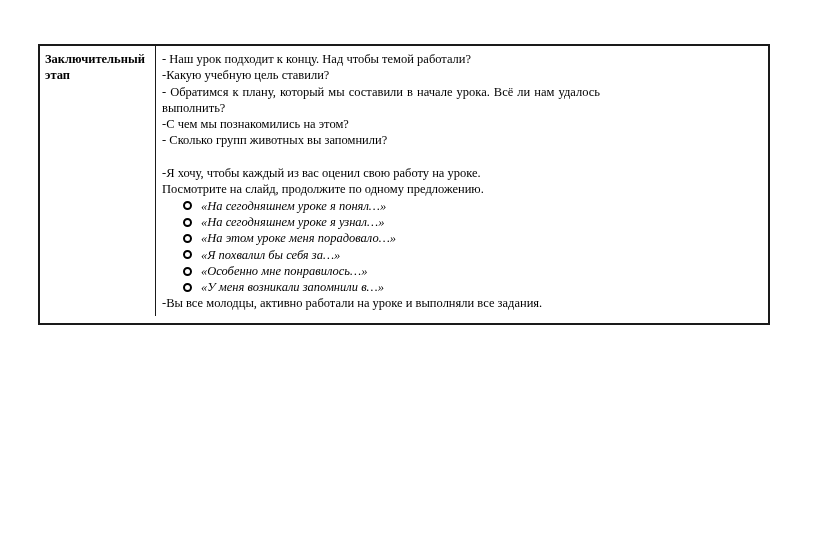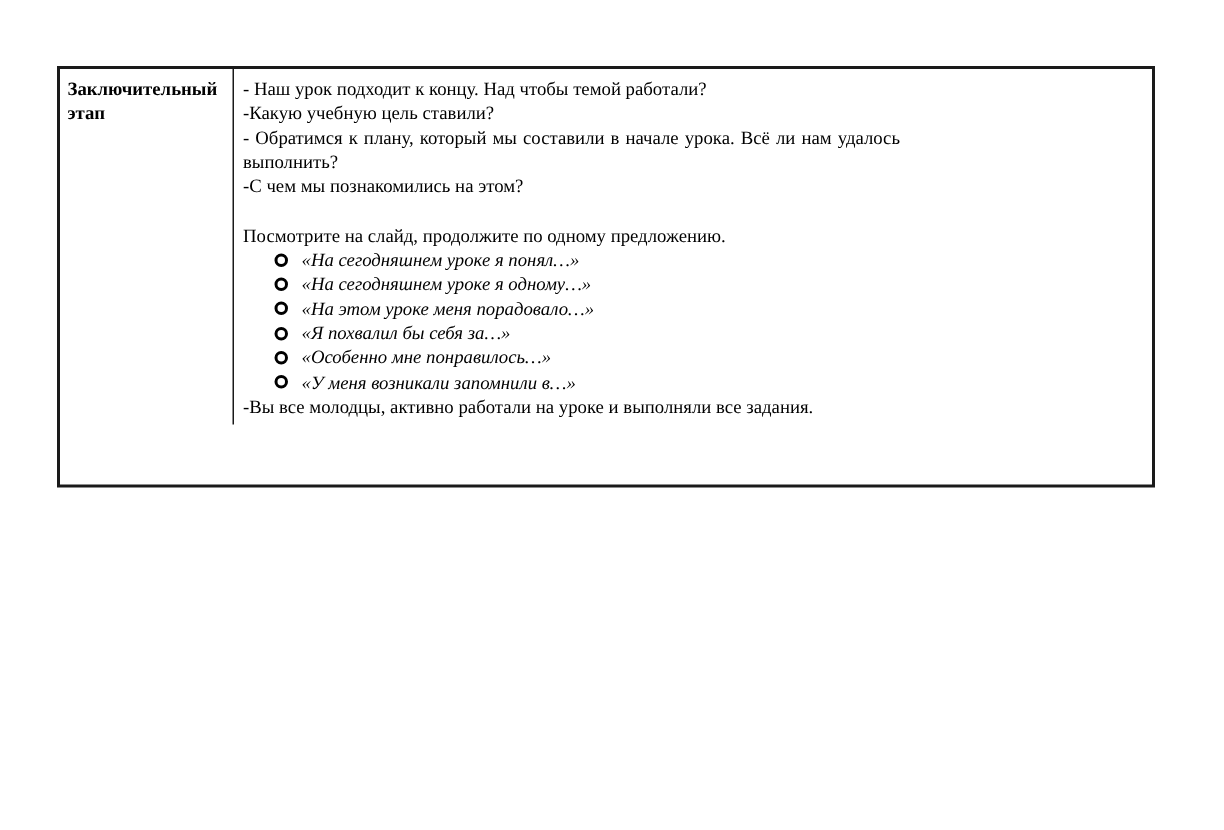--- a/index.html
+++ b/index.html
@@ -80,33 +80,35 @@
 
     <div class="cell cell-stage">
       <span>Заключительный этап</span>
     </div>
 
     <div class="cell cell-content">
       <p>- Наш урок подходит к концу. Над чтобы темой работали?</p>
       <p>-Какую учебную цель ставили?</p>
       <p>- Обратимся к плану, который мы составили в начале урока. Всё ли нам удалось выполнить?</p>
       <p>-С чем мы познакомились на этом?</p>
+      <p>- Сколько групп животных вы запомнили?</p>
 
       <div class="spacer-line"></div>
 
+      <p>-Я хочу, чтобы каждый из вас оценил свою работу на уроке.</p>
       <p>Посмотрите на слайд, продолжите по одному предложению.</p>
 
       <ul class="starters-list">
         <li class="starter-item">
           <span class="circle-bullet"></span>
           <span>«На сегодняшнем уроке я понял…»</span>
         </li>
         <li class="starter-item">
           <span class="circle-bullet"></span>
-          <span>«На сегодняшнем уроке я одному…»</span>
+          <span>«На сегодняшнем уроке я узнал…»</span>
         </li>
         <li class="starter-item">
           <span class="circle-bullet"></span>
           <span>«На этом уроке меня порадовало…»</span>
         </li>
         <li class="starter-item">
           <span class="circle-bullet"></span>
           <span>«Я похвалил бы себя за…»</span>
         </li>
         <li class="starter-item">

